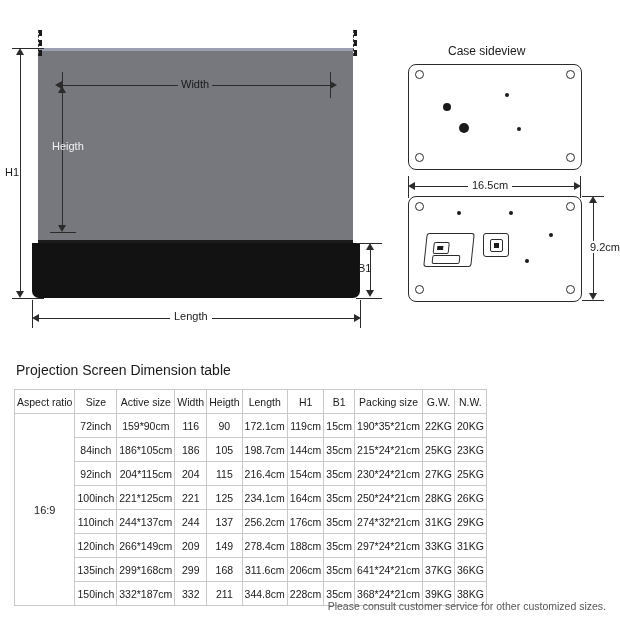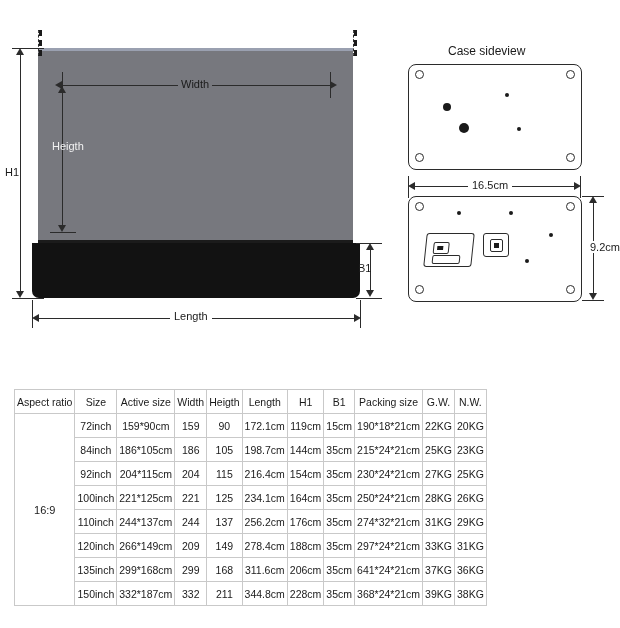--- a/index.html
+++ b/index.html
@@ -346,20 +346,21 @@
 
       <div class="hline" style="left:190px; top:196px; width:22px;"></div>
       <div class="hline" style="left:190px; top:300px; width:22px;"></div>
       <div class="vline" style="left:201px; top:202px; height:92px;"></div>
       <div class="arrow up" style="left:197px; top:196px;"></div>
       <div class="arrow down" style="left:197px; top:293px;"></div>
       <div class="dlabel" style="left:196px; top:241px; background:#fff; padding:0 2px;">9.2cm</div>
     </div>
   </div>
 
+  <div class="table-title">Projection Screen Dimension table</div>
 
   <table class="dim">
     <thead>
       <tr>
         <th style="width:72px;">Aspect ratio</th>
         <th style="width:48px;margin-left:24px;">Size</th>
         <th style="width:74px;">Active size</th>
         <th style="width:44px;">Width</th>
         <th style="width:46px;">Heigth</th>
         <th style="width:60px;">Length</th>
@@ -368,26 +369,26 @@
         <th style="width:92px;">Packing size</th>
         <th style="width:42px;">G.W.</th>
         <th style="width:42px;">N.W.</th>
       </tr>
     </thead>
     <tbody>
       <tr>
         <td class="aspect" rowspan="8">16:9</td>
         <td>72inch</td>
         <td>159*90cm</td>
-        <td>159</td>
+        <td>116</td>
         <td>90</td>
         <td>172.1cm</td>
         <td>119cm</td>
         <td>15cm</td>
-        <td>190*18*21cm</td>
+        <td>190*35*21cm</td>
         <td>22KG</td>
         <td>20KG</td>
       </tr>
       <tr>
         <td>84inch</td>
         <td>186*105cm</td>
         <td>186</td>
         <td>105</td>
         <td>198.7cm</td>
         <td>144cm</td>
@@ -464,13 +465,14 @@
         <td>344.8cm</td>
         <td>228cm</td>
         <td>35cm</td>
         <td>368*24*21cm</td>
         <td>39KG</td>
         <td>38KG</td>
       </tr>
     </tbody>
   </table>
 
+  <div class="footnote">Please consult customer service for other customized sizes.</div>
 </div>
 
 </body></html>

